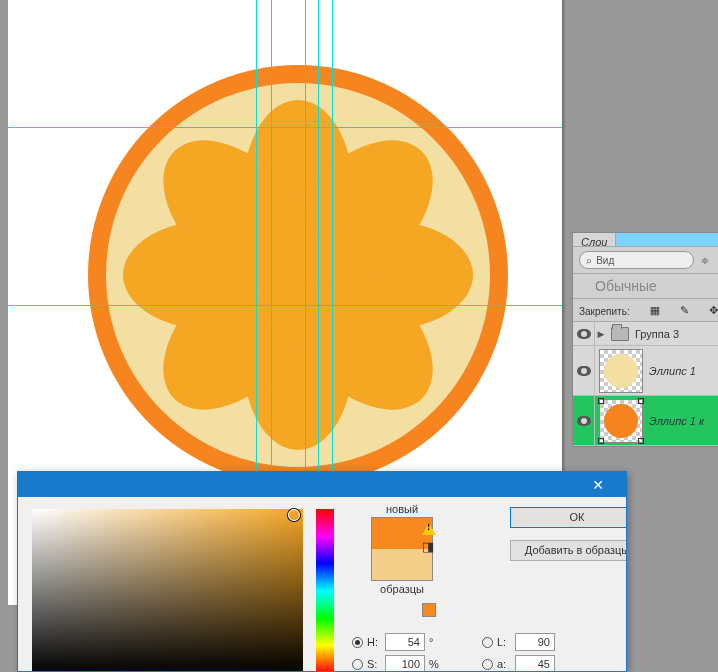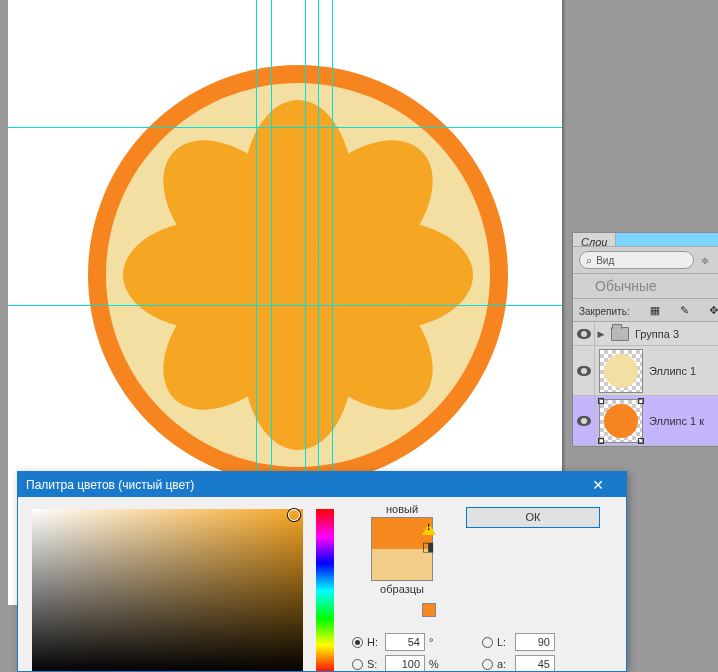--- a/index.html
+++ b/index.html
@@ -105,22 +105,22 @@
 }
 .lock-icon { width:14px; height:14px; display:flex; align-items:center; justify-content:center; font-size:11px; }
 .layers-list {
   background:#d8d8d8;
 }
 .layer-row {
   display:flex; align-items:center;
   border-bottom:1px solid #bbb;
   min-height:24px;
 }
-.layer-row.large { min-height:50px; }
-.layer-row.selected { background:#c4b5fd; }
+.layer-row.large { min-height:50px;font-style:italic; }
+.layer-row.selected { background:#22c55e; }
 .visibility {
   width:22px;
   display:flex; align-items:center; justify-content:center;
   border-right:1px solid #bbb;
   align-self:stretch;
 }
 .eye {
   width:14px; height:10px;
   background:#555;
   border-radius:50%/60%;
@@ -260,21 +260,21 @@
   width:14px; height:12px;
   background:#ffcc00;
   clip-path:polygon(50% 0,100% 100%,0 100%);
   position:relative;
 }
 .warn-tri::after{content:'!';position:absolute;left:5px;top:-2px;font-size:10px;font-weight:bold;color:#000;}
 .cube-icon{width:14px;height:14px;font-size:13px;line-height:12px;}
 .tiny-swatch{width:14px;height:14px;border:1px solid #888;margin-top:42px;}
 .dlg-buttons {
   position:absolute;
-  left:448px; top:10px;
+  left:492px; top:10px;
   width:134px;
   display:flex; flex-direction:column; gap:4px;
 }
 .dlg-btn {
   background:#e1e1e1;
   border:1px solid #adadad;
   height:21px;
   font-size:11px;
   text-align:center;
   line-height:19px;
@@ -379,21 +379,20 @@
           <div class="corner-mark bl"></div>
           <div class="corner-mark br"></div>
         </div>
         <span class="layer-label">Эллипс 1 к</span>
       </div>
     </div>
 </div>
 
 <div class="color-dialog">
   <div class="dlg-title">
-    <span>Палитра цветов (чистый цвет)</span>
     <div class="dlg-close">✕</div>
   </div>
   <div class="dlg-body">
     <div class="color-field">
       <div class="color-cursor" id="color-cursor" style="left: 262px; top: 6px;"></div>
     </div>
     <div class="hue-strip"></div>
     <div class="swatch-area">
       <div class="swatch-label">новый</div>
       <div class="swatch-box">
@@ -402,20 +401,21 @@
       </div>
       <div class="swatch-label">образцы</div>
     </div>
     <div class="warn-icons">
       <div class="warn-tri"></div>
       <div class="cube-icon">◨</div>
       <div class="tiny-swatch" id="tiny-sw" style="background: rgb(246, 138, 31);"></div>
     </div>
     <div class="dlg-buttons">
       <div class="dlg-btn primary">ОК</div>
+      <div class="dlg-btn spaced">Добавить в образцы</div>
     </div>
     <div class="value-rows">
       <div class="value-row">
         <span class="radio on"></span>
         <span class="val-label">H:</span>
         <span class="val-input">54</span>
         <span class="val-unit">°</span>
       </div>
       <div class="value-row">
         <span class="radio"></span>

